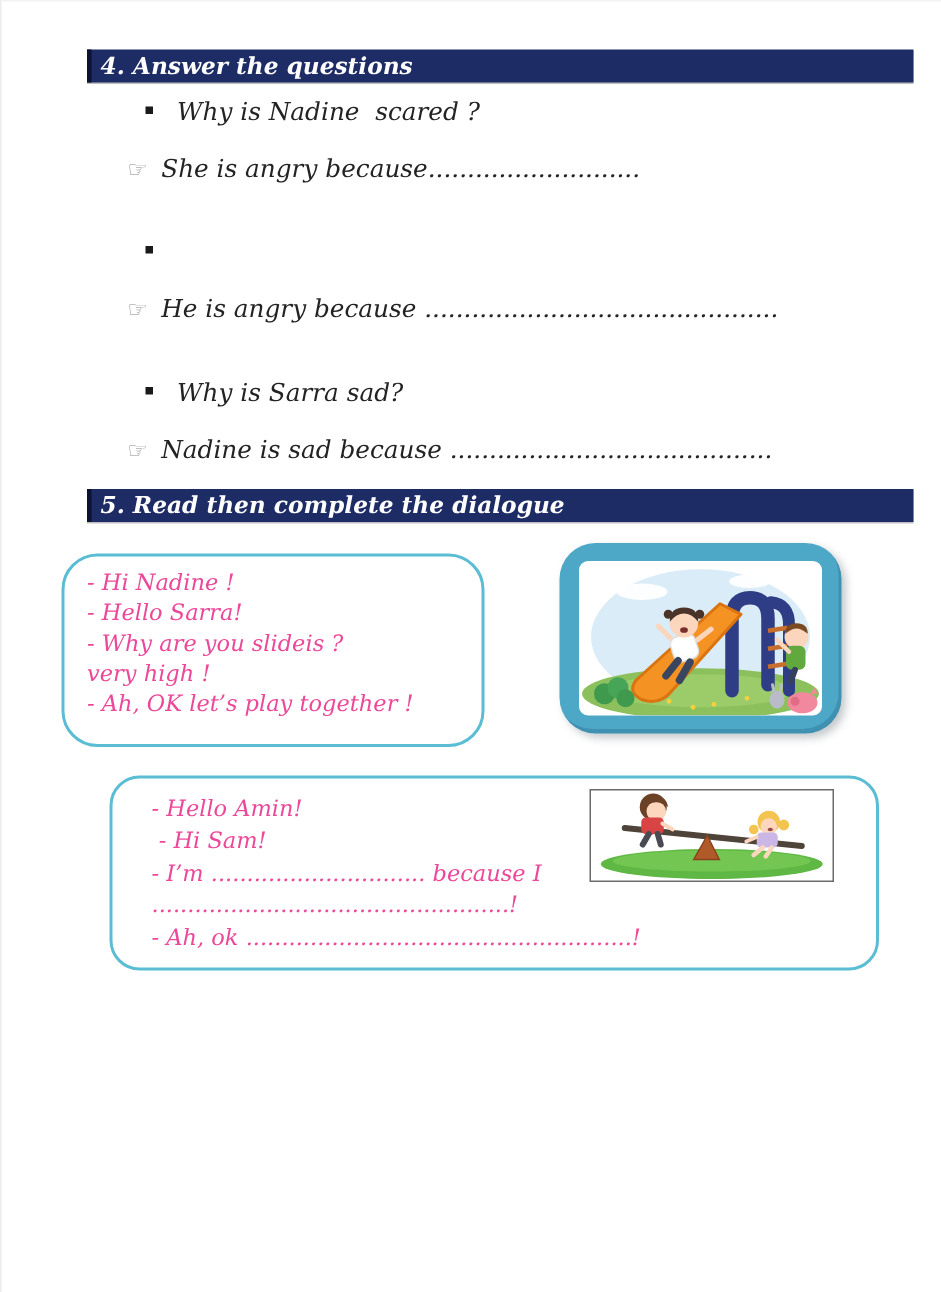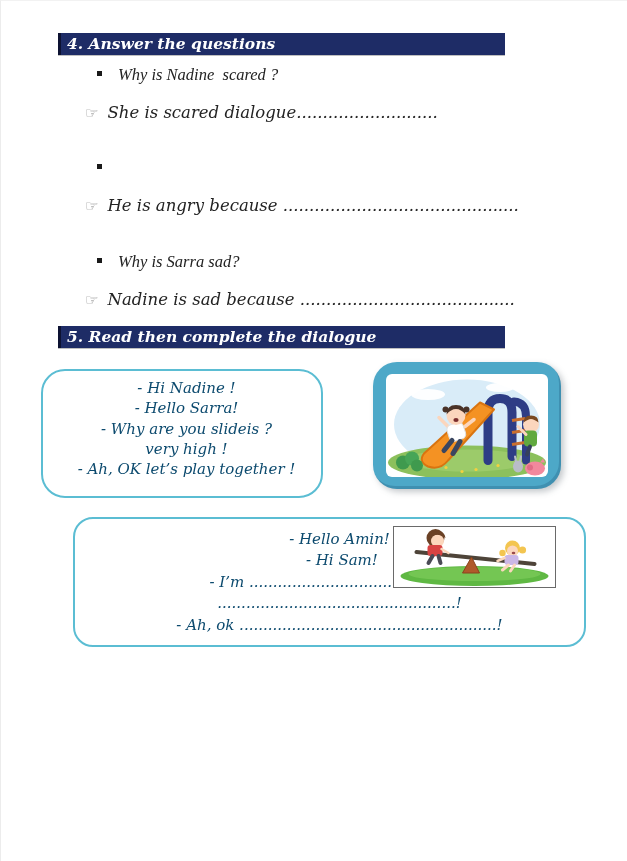--- a/index.html
+++ b/index.html
@@ -3,43 +3,43 @@
 <meta charset="utf-8">
 <style>
   html,body{margin:0;padding:0;}
   body{
     width:627px;height:861px;position:relative;background:#ffffff;
     font-family:"DejaVu Serif","Liberation Serif",serif;color:var(--body_text,#222);
     overflow:hidden;border-left:1px solid #ececec;border-top:1px solid #f2f2f2;
   }
   [data-bind]{white-space:pre-wrap;}
   .section-header{
-    position:absolute;left:57px;width:447px;height:22px;
+    position:absolute;left:57px;width:551px;height:22px;
     background:var(--header_bg,#1e2c66);color:var(--header_text,#fff);
     font-style:italic;font-weight:bold;font-size:15.5px;line-height:22px;
     padding-left:6px;box-sizing:border-box;border-left:3px solid #0d1232;
     box-shadow:0 1px 0 rgba(0,0,0,.25);
   }
   .hdr4{top:32px;}
   .hdr5{top:325px;}
   .row{position:absolute;font-style:italic;font-size:16.5px;color:#232323;}
-  .q-row{left:96px;font-family:Liberation Serif, serif;}
+  .q-row{left:96px;}
   .a-row{left:84px;}
   .bullet{
     display:inline-block;width:5px;height:5px;background:#1a1a1a;
     margin-right:16px;vertical-align:4px;
   }
   .pointer{
     font-family:"DejaVu Sans",sans-serif;font-style:normal;color:#8a8a8a;
     font-size:15px;margin-right:9px;vertical-align:0px;
   }
   .dialogue-box{
     position:absolute;box-sizing:border-box;
     border:2.5px solid var(--dialogue_border,#5bbdd3);background:#fff;
-    font-style:italic;font-size:15px;color:#0c4a6e;text-align:center;
+    font-style:italic;font-size:15px;color:#ec4899;
   }
   .box1{left:40px;top:368px;width:282px;height:129px;border-radius:24px;
         padding:7px 6px 0 15px;line-height:20.3px;}
   .box2{left:72px;top:516px;width:513px;height:130px;border-radius:20px;
         padding:10px 6px 16px 26px;line-height:21.4px;}
   .dlg-line{white-space:pre-wrap;}
   .tablet{
     position:absolute;left:372px;top:361px;width:188px;height:127px;
     background:var(--tablet_frame,#4da8c8);border-radius:24px;
     box-shadow:3px 3px 6px rgba(90,100,110,.35), inset -2px -3px 0 rgba(0,40,70,.18);
@@ -59,21 +59,21 @@
 <body>
 
 <div class="section-header hdr4">
   <span data-bind="section4.title">4. Answer the questions</span>
 </div>
 
 <div class="row q-row" style="top:64px">
   <span class="bullet"></span><span data-bind="section4.items.0.question">Why is Nadine  scared ?</span>
 </div>
 <div class="row a-row" style="top:102px">
-  <span class="pointer" data-bind="section4.pointer_glyph">☞</span><span data-bind="section4.items.0.answer">She is scared dialogue...........................</span>
+  <span class="pointer" data-bind="section4.pointer_glyph">☞</span><span data-bind="section4.items.0.answer">She is angry because...........................</span>
 </div>
 
 <div class="row q-row" style="top:157px">
   <span class="bullet"></span>
 </div>
 <div class="row a-row" style="top:195px">
   <span class="pointer" data-bind="section4.pointer_glyph">☞</span><span data-bind="section4.items.1.answer">He is angry because .............................................</span>
 </div>
 
 <div class="row q-row" style="top:251px">

